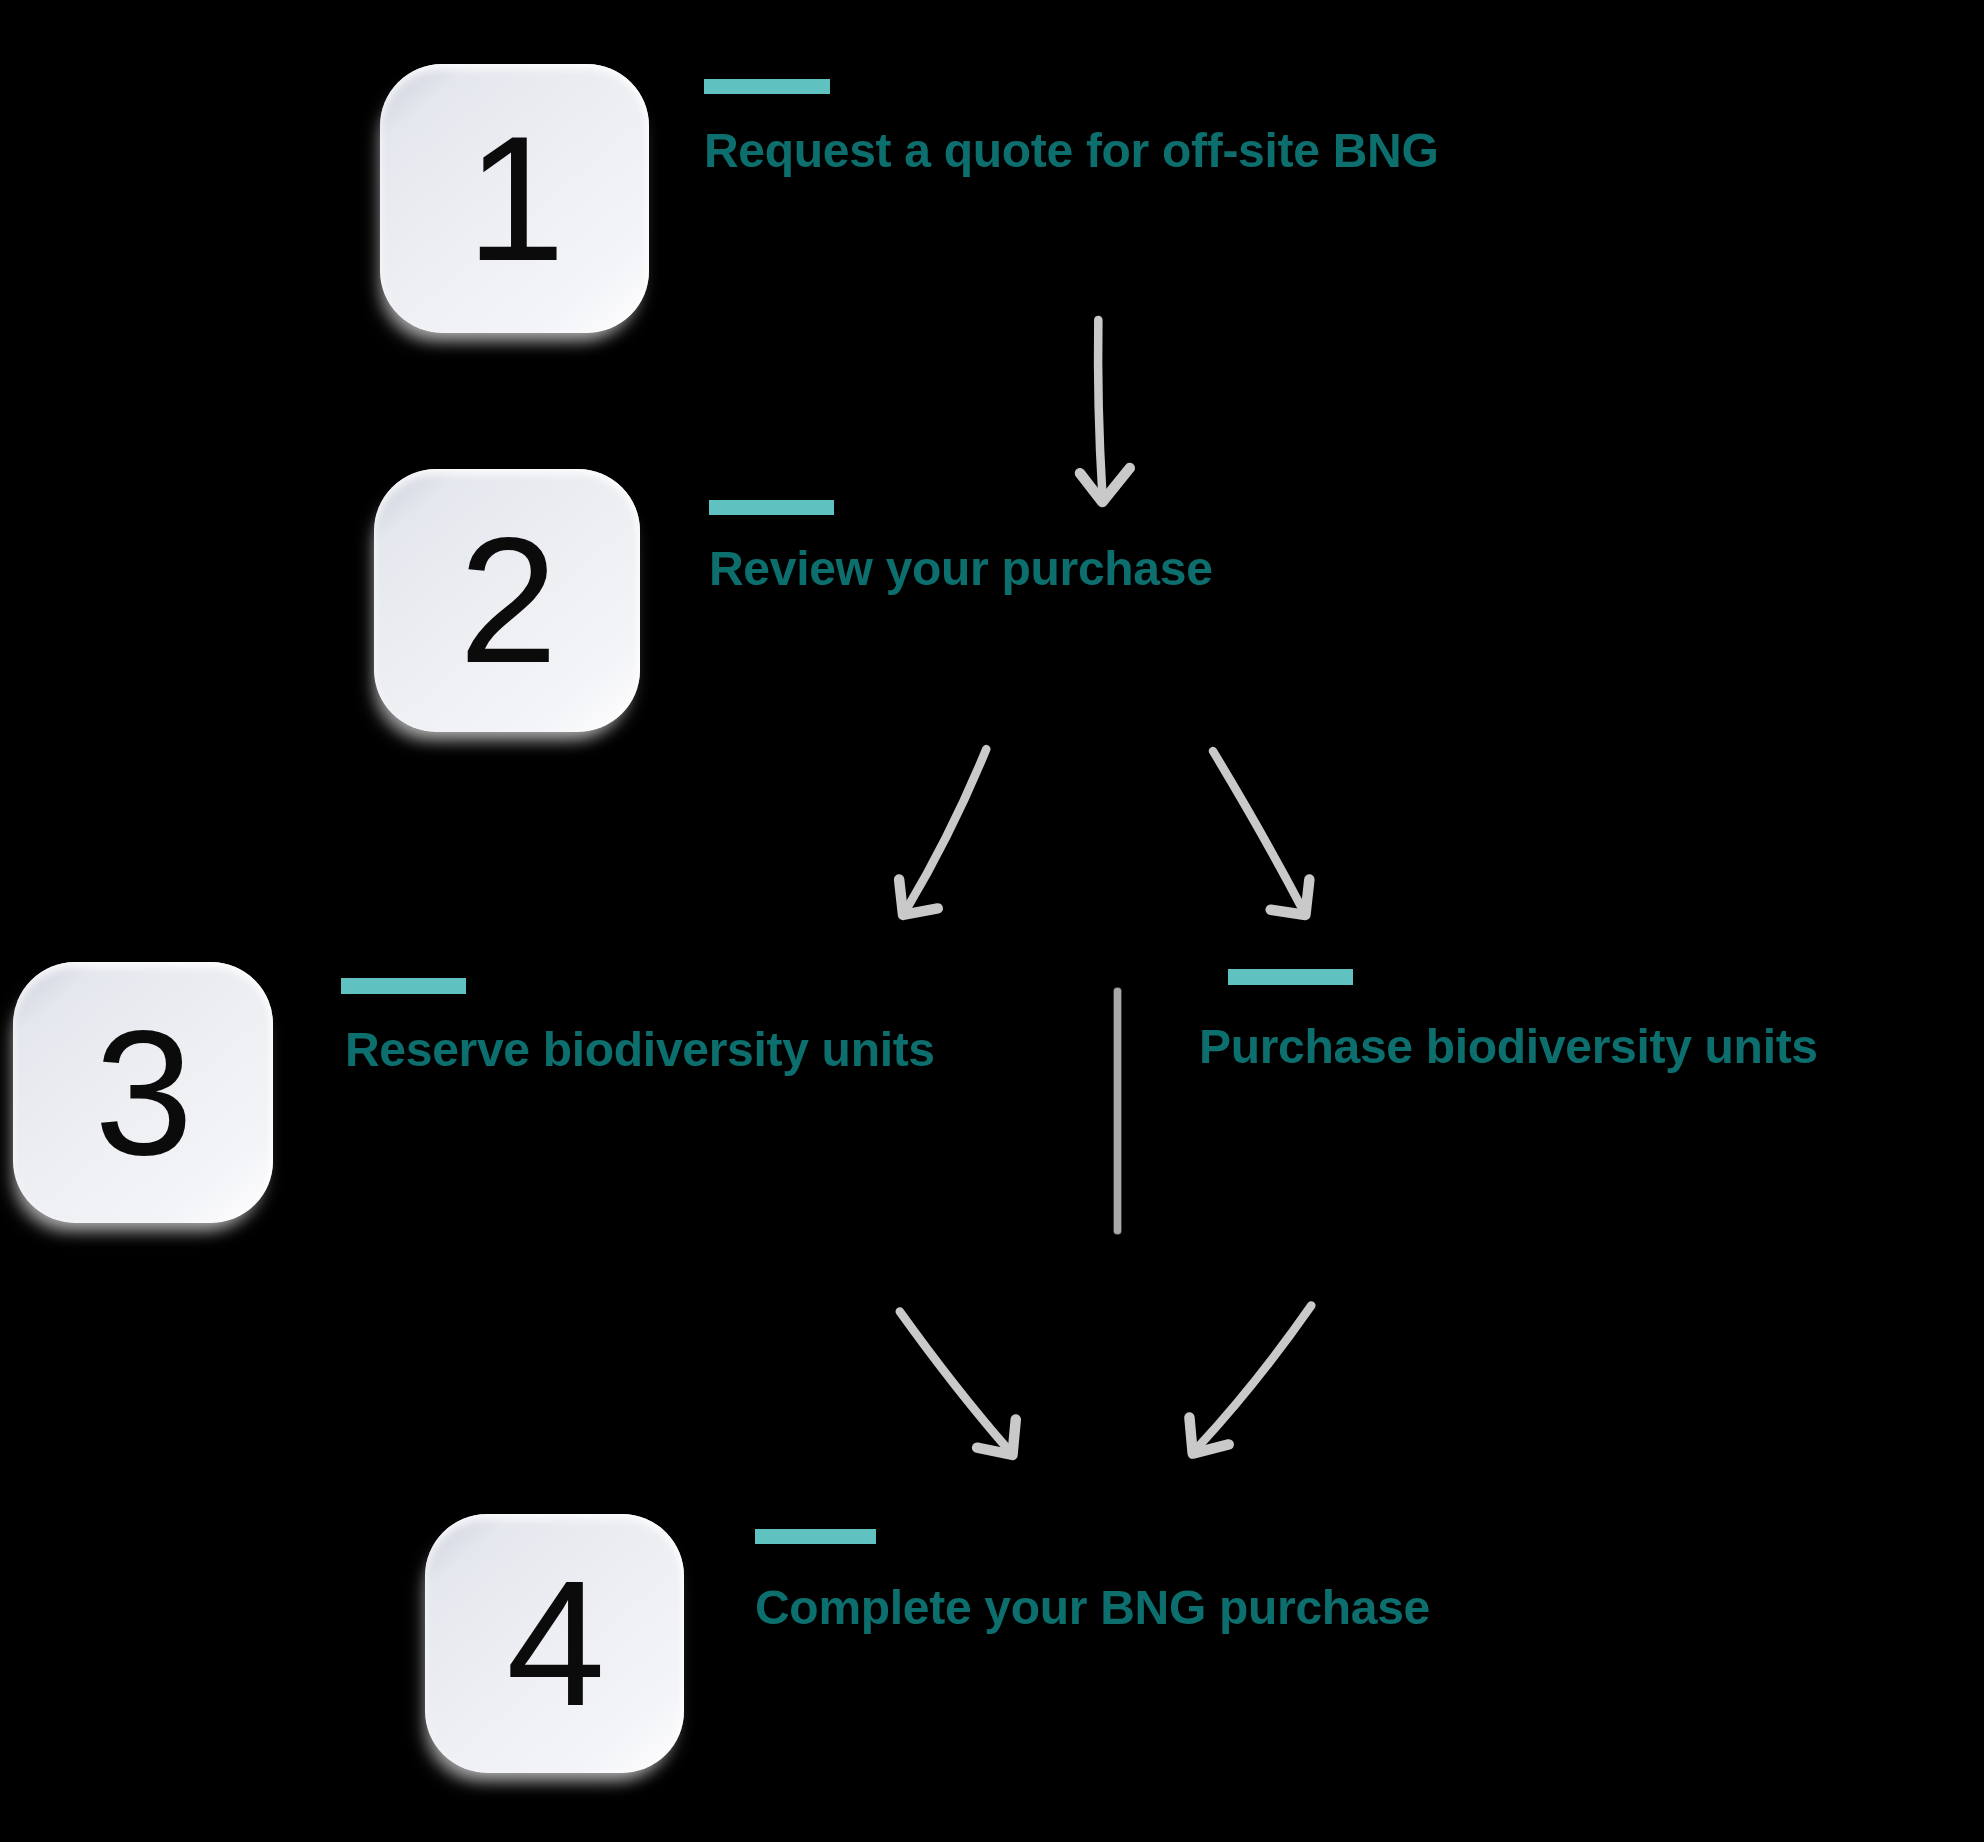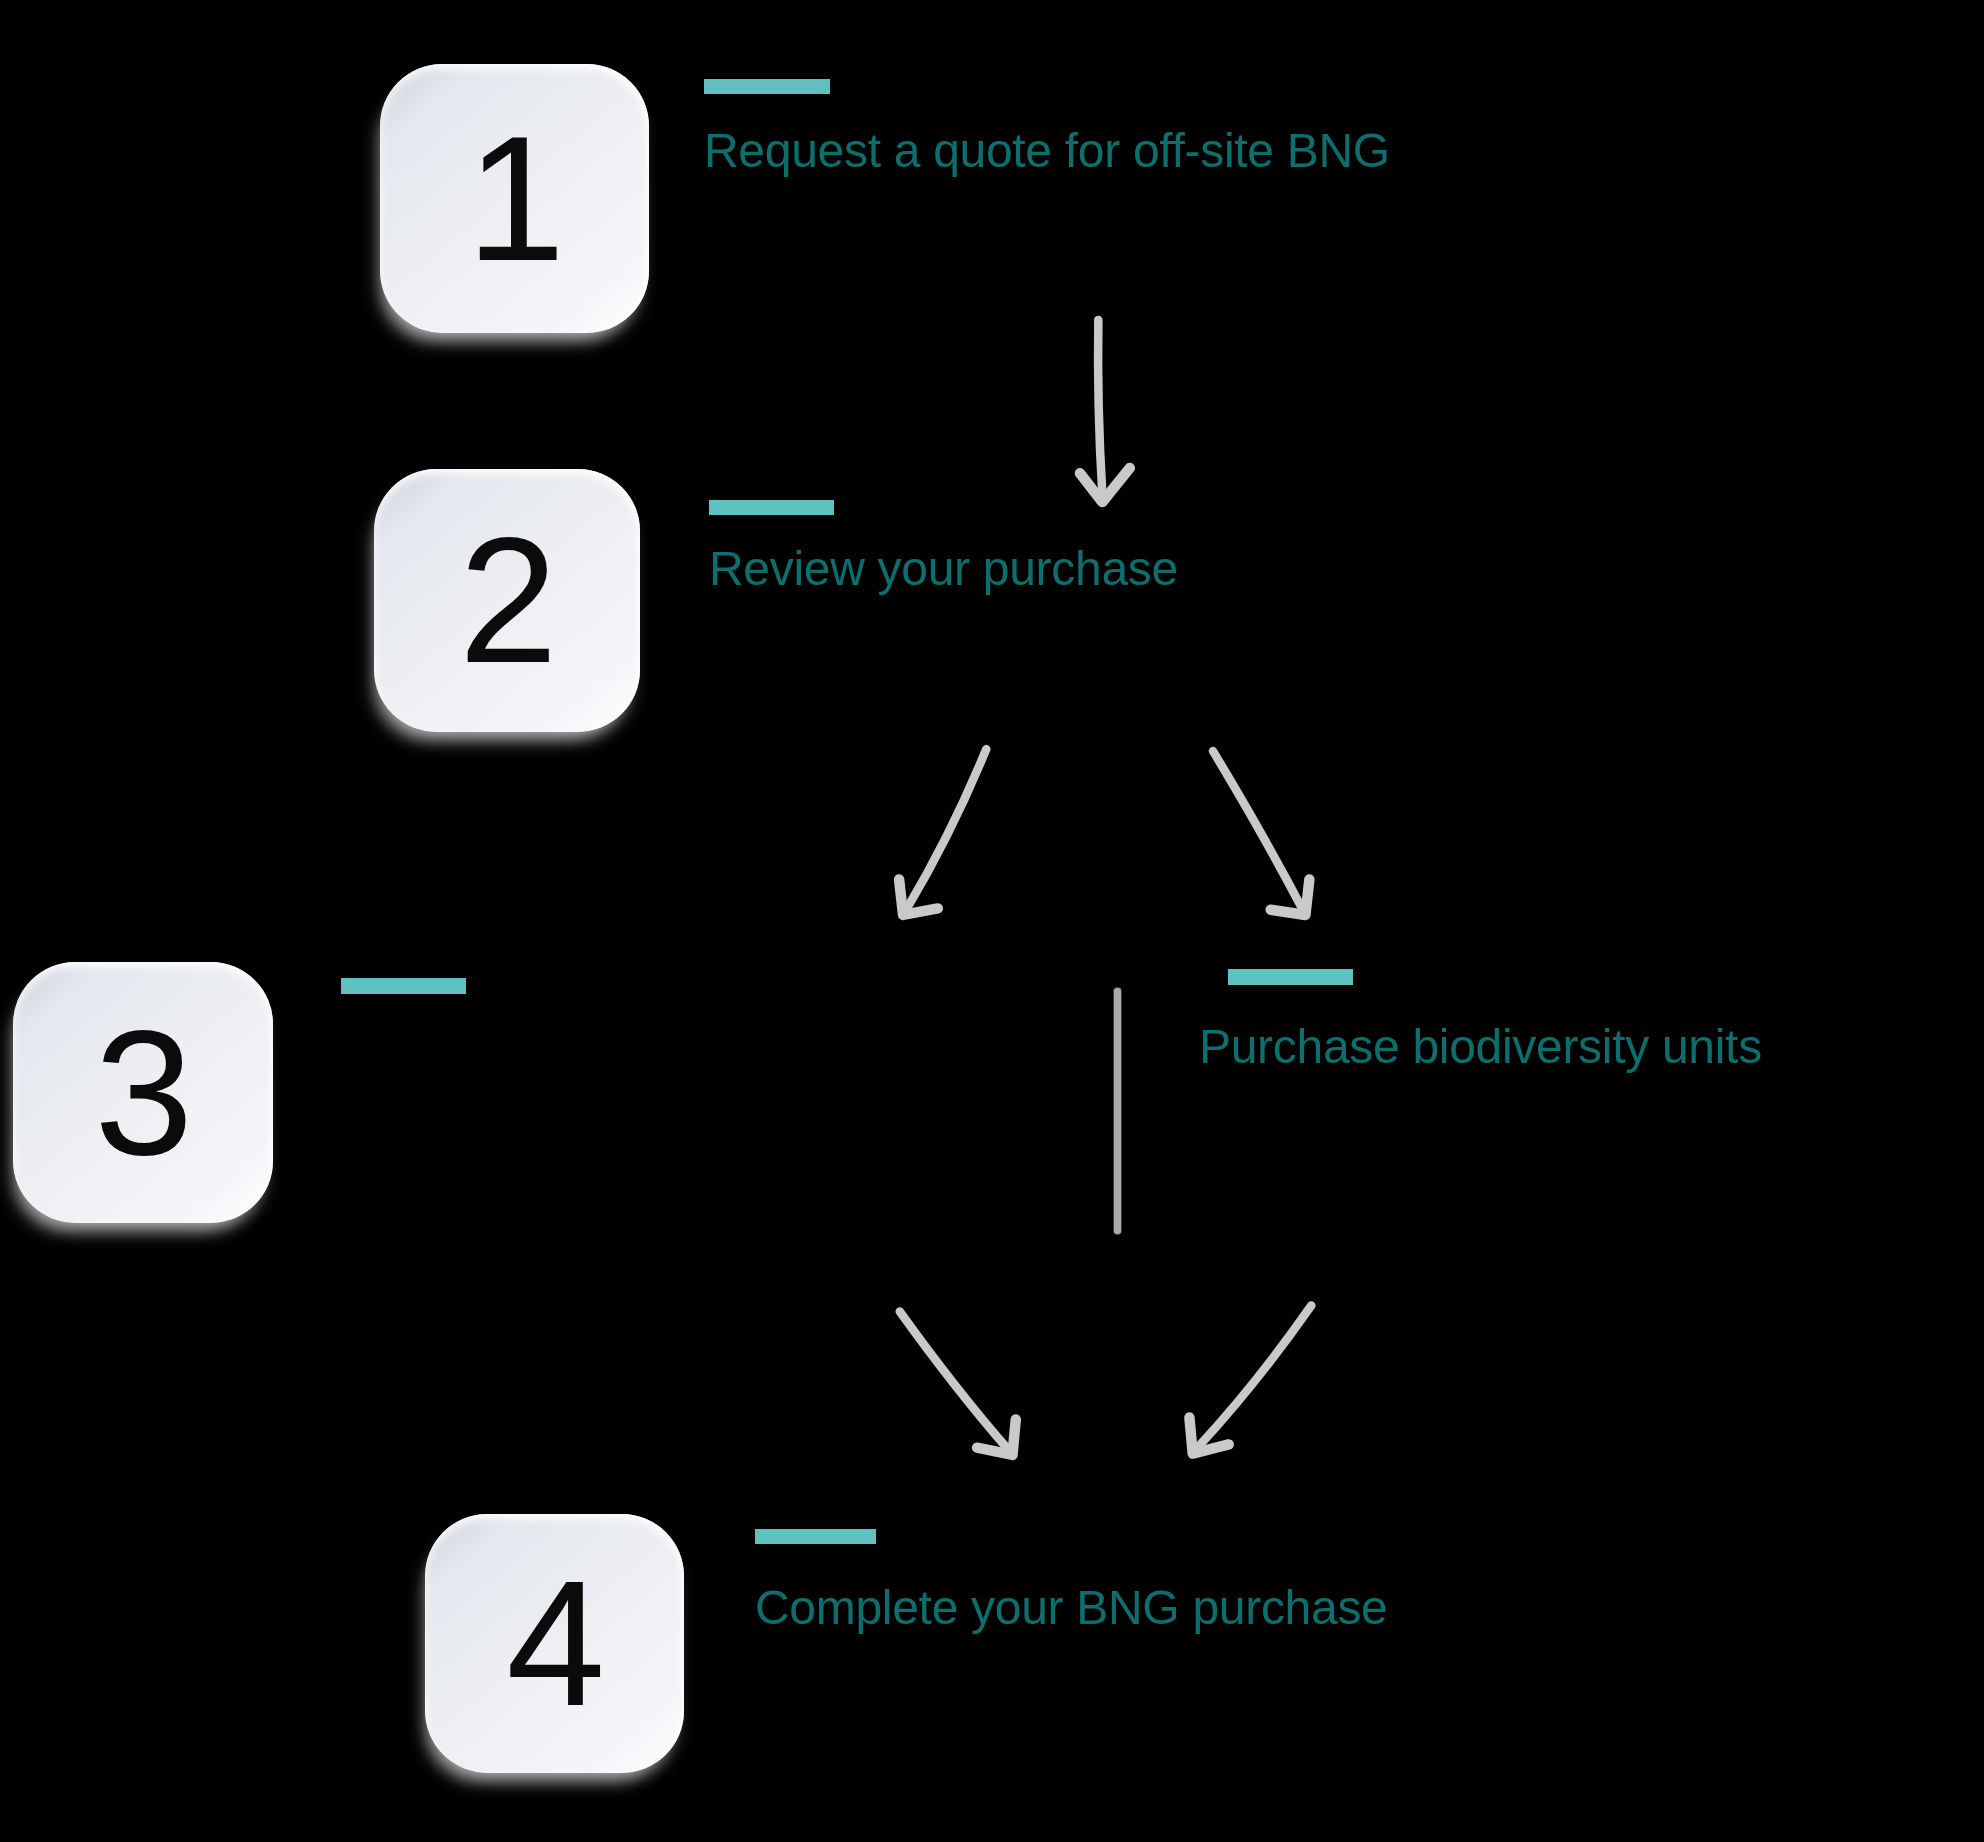--- a/index.html
+++ b/index.html
@@ -39,21 +39,21 @@
   }
   .accent-bar{
     position:absolute;
     background:var(--accent-teal);
     width:125px;height:15px;
   }
   .step-title{
     position:absolute;
     color:var(--heading-teal);
     font-size:48px;
-    font-weight:normal;
+    font-weight:bold;
     line-height:1.05;
     white-space:nowrap;
     letter-spacing:-0.3px;
   }
   #arrows{position:absolute;left:0;top:0;width:1985px;height:1843px;}
   #arrows path{fill:none;stroke:var(--arrow-gray);stroke-linecap:round;stroke-linejoin:round;}
   .shaft{stroke-width:13px;}
   .head{stroke-width:16px;}
   .divider{
     position:absolute;
@@ -102,20 +102,21 @@
     <span class="num">2</span>
   </div>
   <div class="accent-bar" style="left:709px;top:500px;width:125px;"></div>
   <div class="step-title" style="left:709px;top:544px;">Review your purchase</div>
 
   <div class="card" style="left:12.5px;top:962px;width:260px;height:261px;">
     <span class="num">3</span>
   </div>
 
   <div class="accent-bar" style="left:341px;top:978px;width:125px;height:15.7px;"></div>
+  <div class="step-title" style="left:345px;top:1025px;">Reserve biodiversity units</div>
 
   <div class="divider"></div>
 
   <div class="accent-bar" style="left:1228px;top:969px;width:125px;height:16.4px;"></div>
   <div class="step-title" style="left:1199px;top:1022px;">Purchase biodiversity units</div>
 
   <div class="card" style="left:425px;top:1514px;width:259px;height:259px;">
     <span class="num">4</span>
   </div>
   <div class="accent-bar" style="left:755px;top:1529px;width:121px;"></div>

